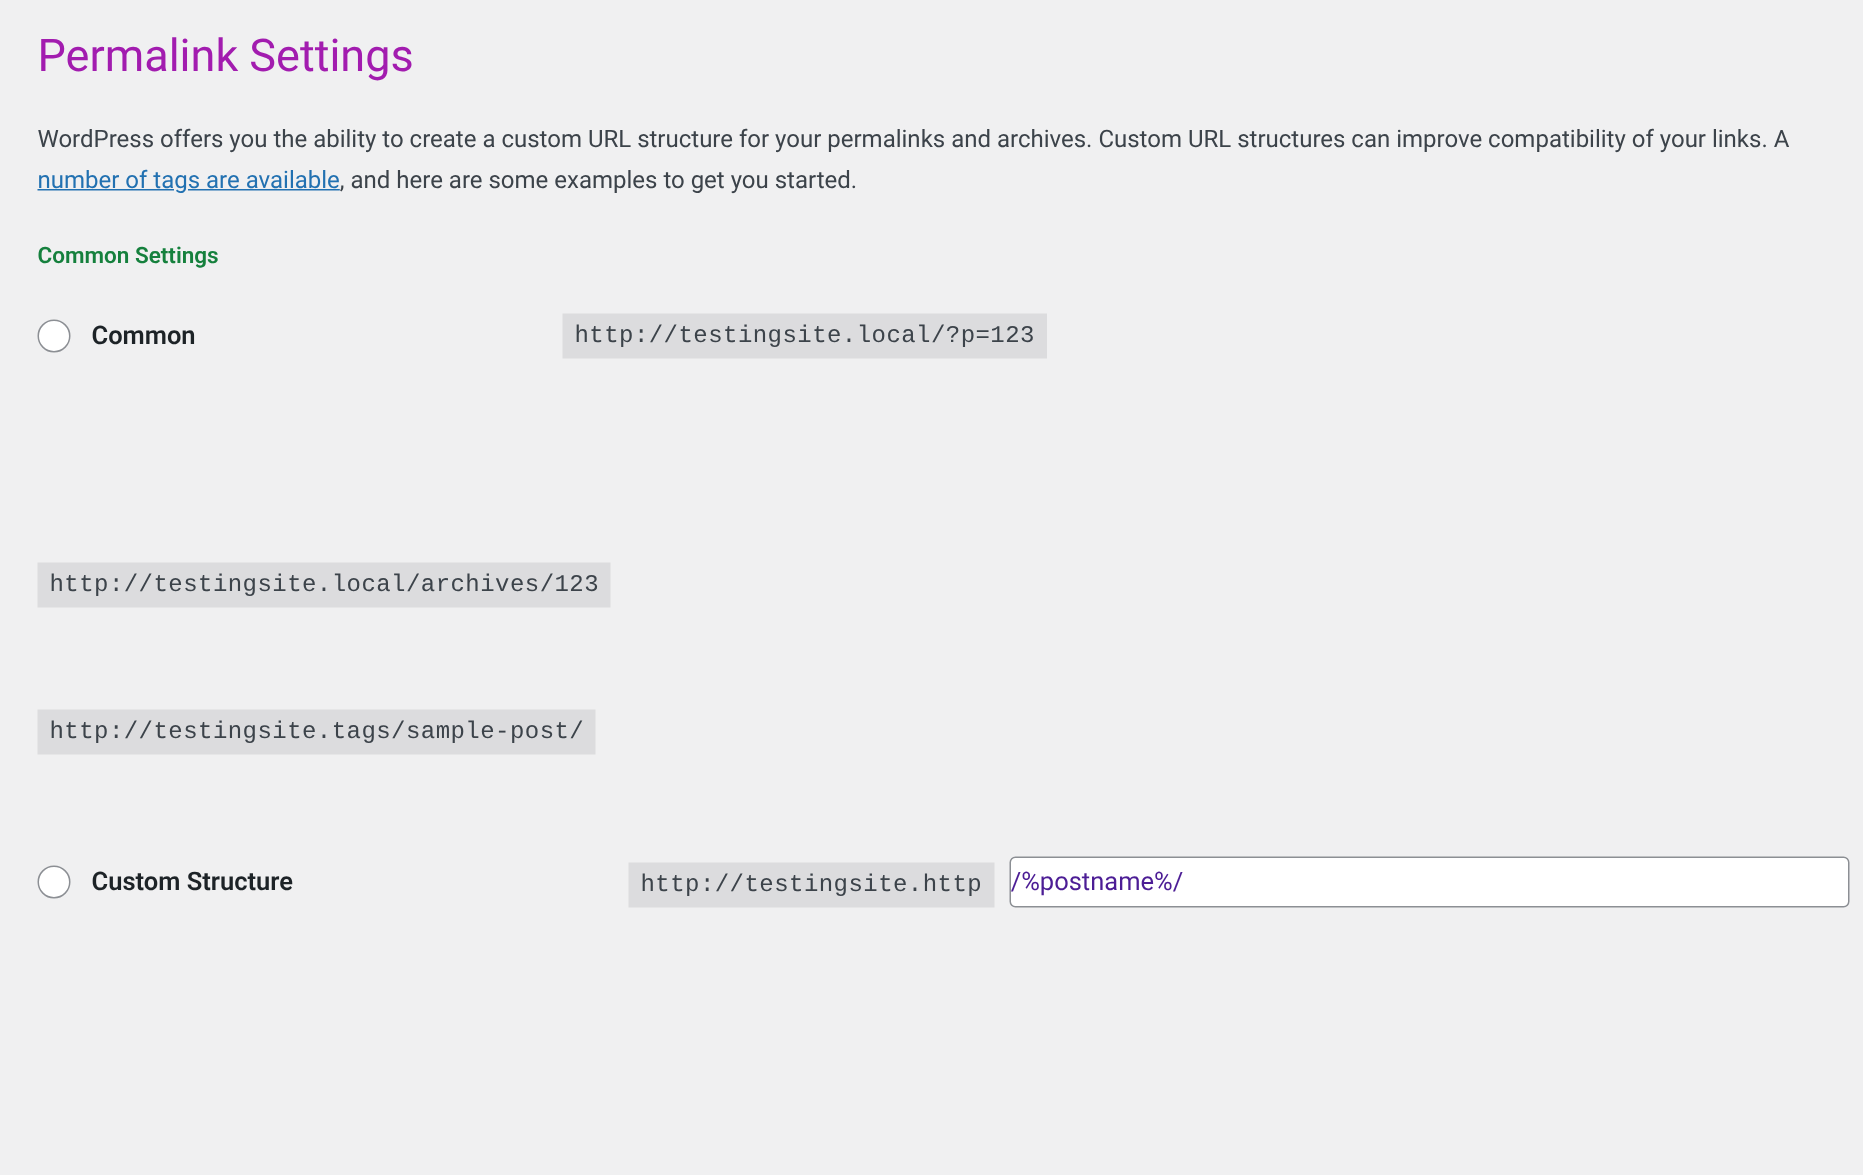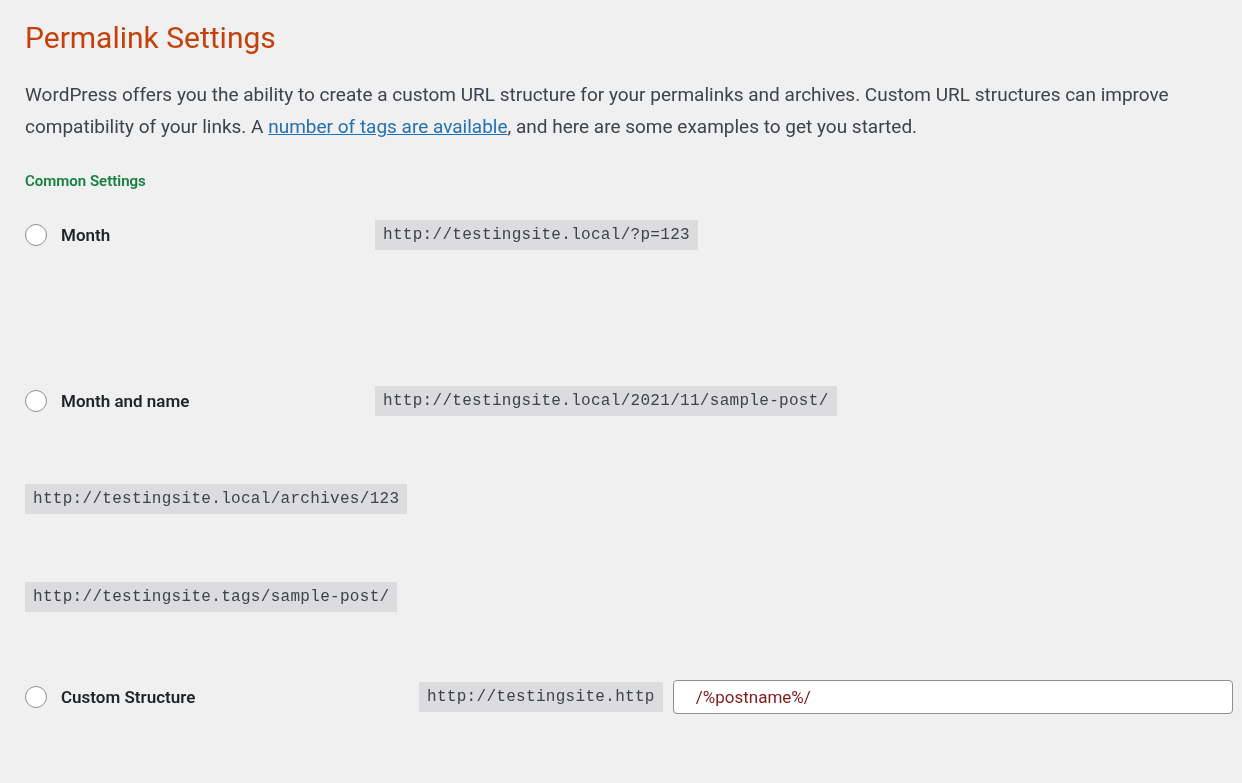--- a/index.html
+++ b/index.html
@@ -11,25 +11,25 @@
       font-family: -apple-system, BlinkMacSystemFont, "Segoe UI", Roboto, Oxygen-Sans, Ubuntu, Cantarell, "Helvetica Neue", sans-serif;
       background: #f0f0f1;
       color: #3c434a;
       padding: 20px 25px;
       width: 1242px;
       font-size: 14px;
     }
     h1.page-title {
       font-size: 30px;
       font-weight: 400;
-      color: #c2410c;
+      color: #a21caf;
       margin-bottom: 24px;
     }
     p.intro {
-      font-size: 19px;
+      font-size: 16px;
       line-height: 1.7;
       color: #3c434a;
       margin-bottom: 28px;
     }
     p.intro a {
       color: #2271b1;
       text-decoration: underline;
     }
     h2.section-title {
       font-size: 15px;
@@ -77,78 +77,69 @@
       display: block;
     }
     .option-label {
       font-size: 17px;
       font-weight: 600;
       color: #1d2327;
       cursor: pointer;
     }
     .value-col {
       display: flex;
-      align-items: center;
+      align-items: flex-end;
       gap: 10px;
     }
     code.url-example {
       font-family: Consolas, Monaco, "Courier New", monospace;
       font-size: 16px;
       background: #dcdcde;
       color: #3c434a;
       padding: 6px 8px;
       display: inline-block;
       letter-spacing: 0.3px;
     }
     input[type="text"].custom-input {
       font-family: -apple-system, BlinkMacSystemFont, "Segoe UI", Roboto, sans-serif;
       font-size: 17px;
-      padding: 6px 22px;
+      padding: 6px 0;
       border: 1px solid #8c8f94;
       border-radius: 4px;
       background: #fff;
-      color: #7f1d1d;
+      color: #4c1d95;
       width: 560px;
     }
   </style>
 </head>
 <body>
 
 <h1 class="page-title">Permalink Settings</h1>
 
 <p class="intro">
   <span>WordPress offers you the ability to create a custom URL structure for your permalinks and archives. Custom URL structures can improve compatibility of your links. A </span><a href="#">number of tags are available</a><span>, and here are some examples to get you started.</span>
 </p>
 
 <h2 class="section-title">Common Settings</h2>
 
 <div class="settings-table">
 
   <div class="permalink-row">
     <div class="label-col">
       <span class="radio-wrapper"></span>
-      <label class="option-label">Month</label>
+      <label class="option-label">Common</label>
     </div>
     <div class="value-col">
       <code class="url-example">http://testingsite.local/?p=123</code>
     </div>
   </div>
 
   <div class="permalink-row">
   </div>
 
-  <div class="permalink-row">
-    <div class="label-col">
-      <span class="radio-wrapper"></span>
-      <label class="option-label">Month and name</label>
-    </div>
-    <div class="value-col">
-      <code class="url-example">http://testingsite.local/2021/11/sample-post/</code>
-    </div>
-  </div>
 
   <div class="permalink-row">
     <div class="value-col">
       <code class="url-example">http://testingsite.local/archives/123</code>
     </div>
   </div>
 
   <div class="permalink-row">
     <div class="value-col">
       <code class="url-example">http://testingsite.tags/sample-post/</code>

